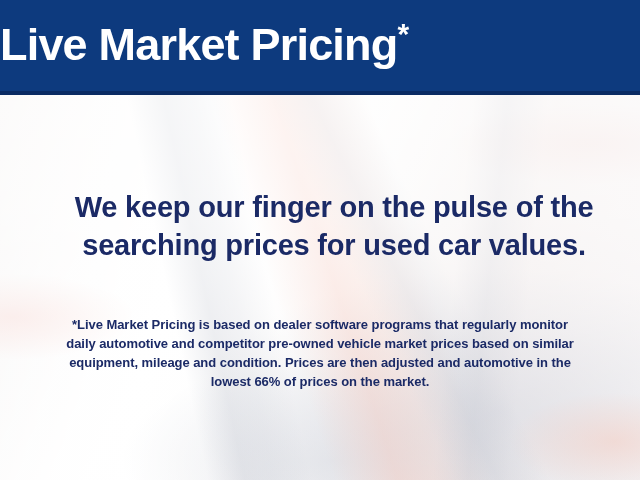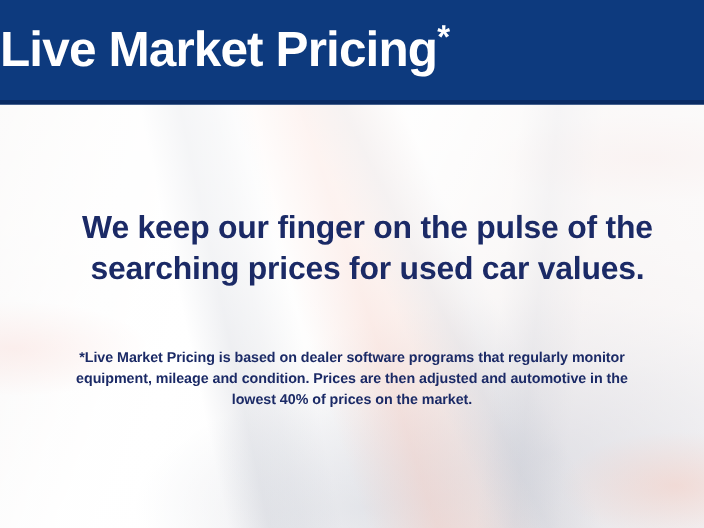--- a/index.html
+++ b/index.html
@@ -166,19 +166,20 @@
 
   <div class="content">
 
     <p class="headline">
       <span class="hl-line">We keep our finger on the pulse of the</span>
       <span class="hl-line">searching prices for used car values.</span>
     </p>
 
     <p class="disclaimer">
       <span class="dc-line">*Live Market Pricing is based on dealer software programs that regularly monitor</span>
+      <span class="dc-line">daily automotive and competitor pre-owned vehicle market prices based on similar</span>
       <span class="dc-line">equipment, mileage and condition. Prices are then adjusted and automotive in the</span>
-      <span class="dc-line">lowest 40% of prices on the market.</span>
+      <span class="dc-line">lowest 66% of prices on the market.</span>
     </p>
 
   </div>
 
 </div>
 
 </body></html>

